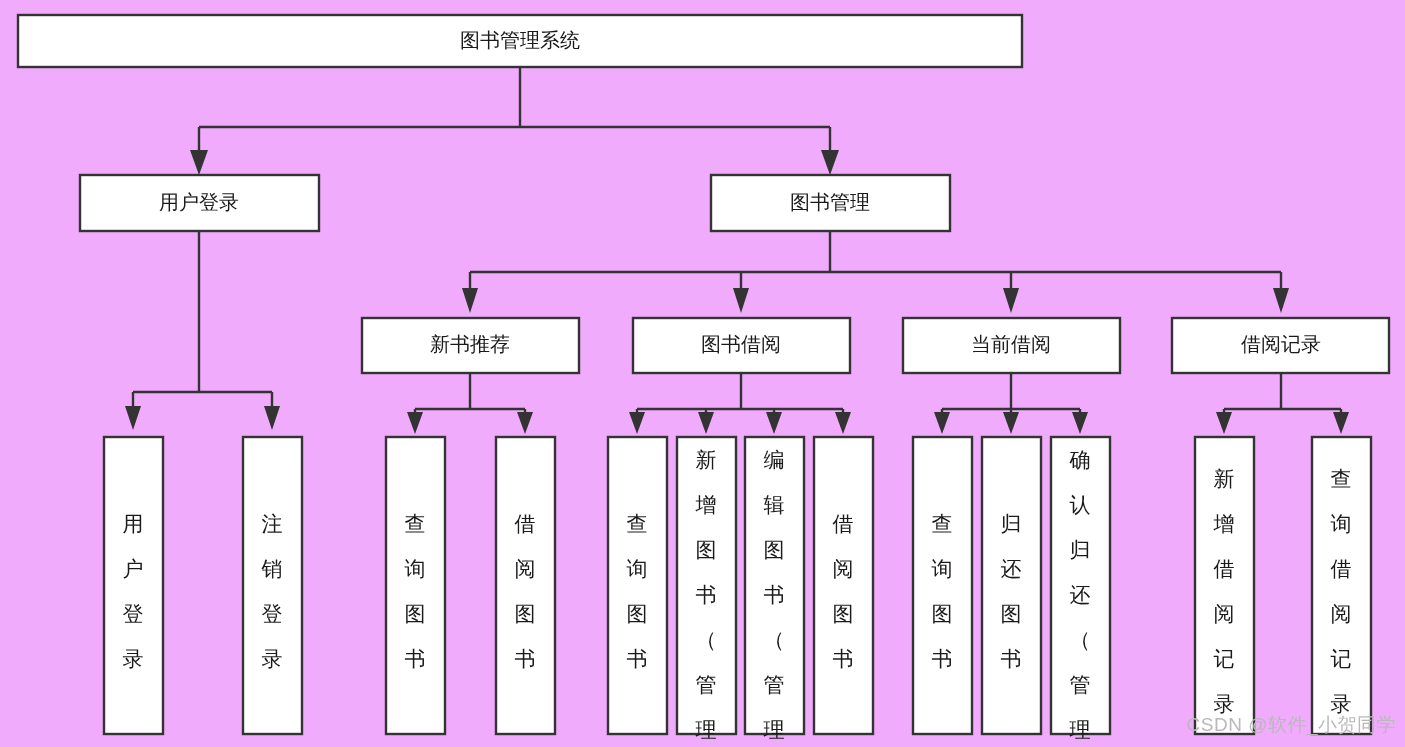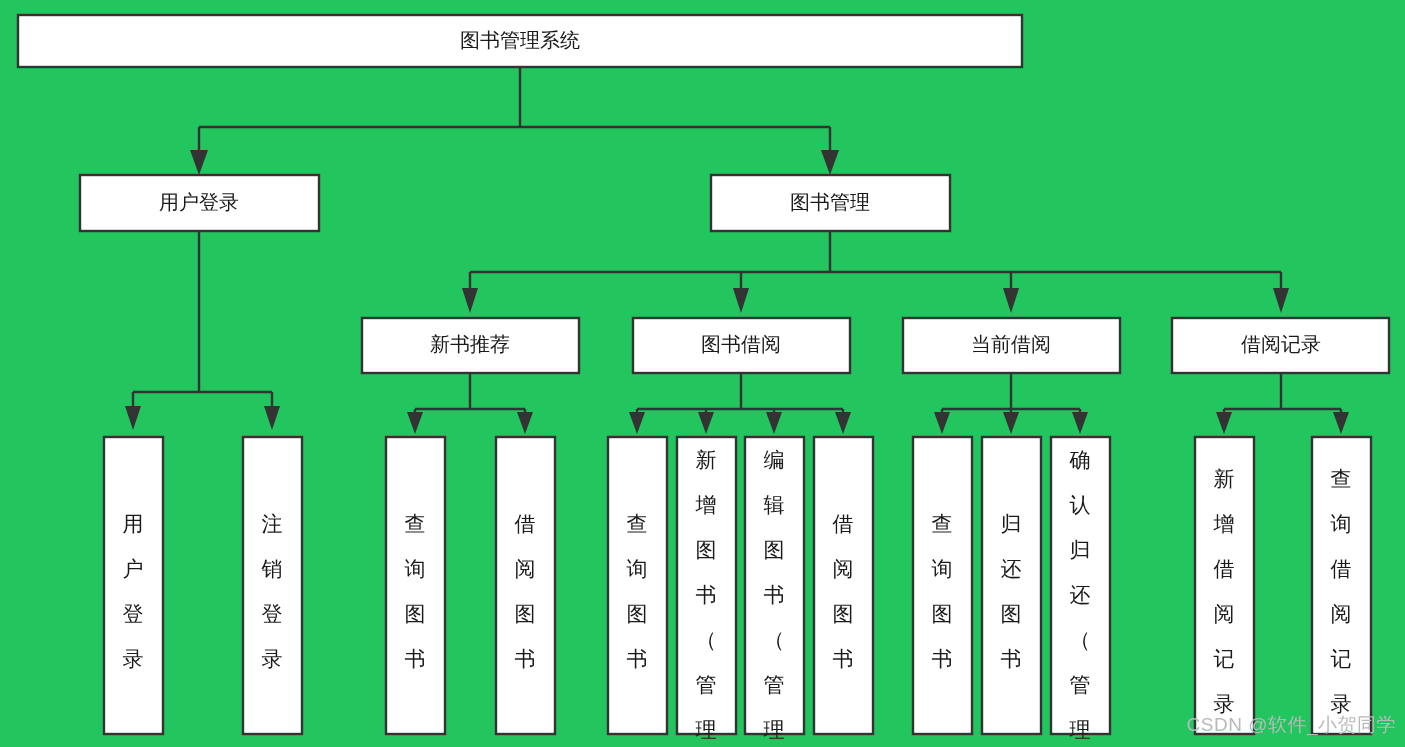--- a/index.html
+++ b/index.html
@@ -10,21 +10,21 @@
   body {
     width: 1405px;
     height: 747px;
     font-family: "Liberation Sans", "DejaVu Sans", sans-serif;
     overflow: hidden;
   }
   #diagram-root {
     position: relative;
     width: 1405px;
     height: 747px;
-    background: #22c55e;
+    background: #f0abfc;
   }
   svg.chart-svg {
     position: absolute;
     left: 0;
     top: 0;
     width: 1405px;
     height: 747px;
     display: block;
   }
   .node-box {

